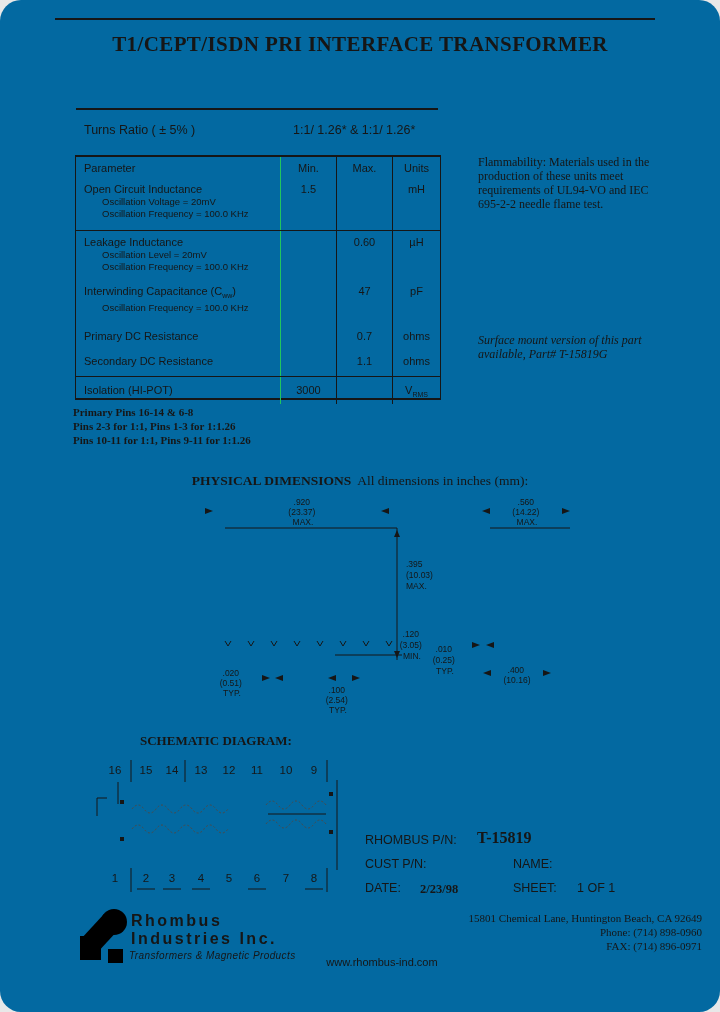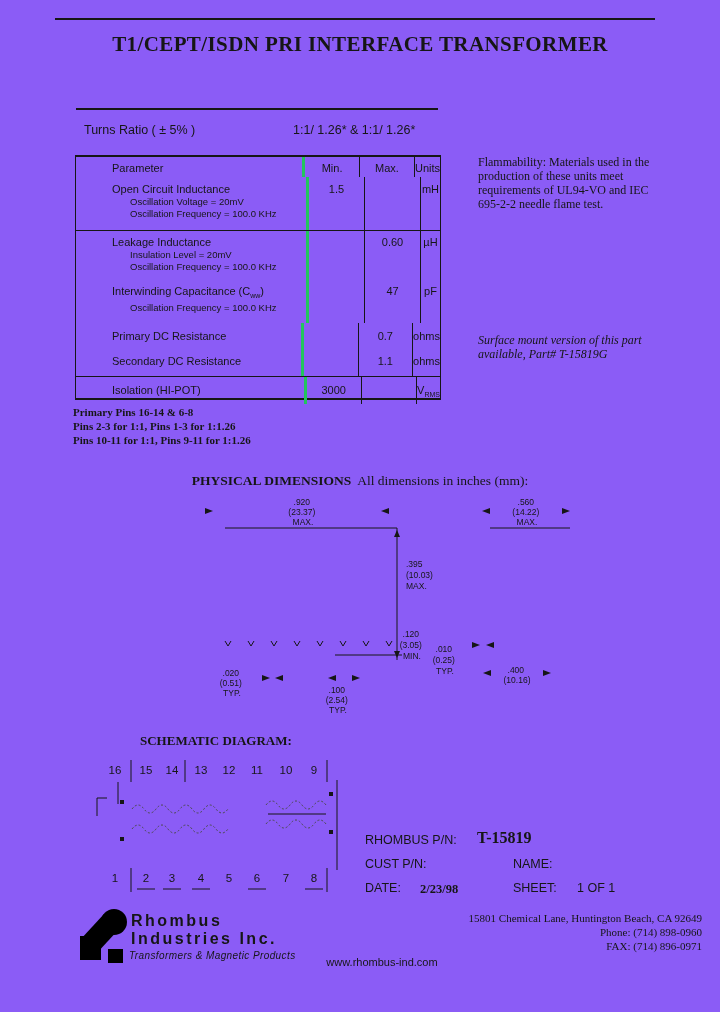--- a/index.html
+++ b/index.html
@@ -1,30 +1,30 @@
 <!DOCTYPE html>
 <html><head>
 <meta charset="utf-8">
 <style>
   html,body{margin:0;padding:0;background:#e8e8e8;}
-  .page{position:relative;width:720px;height:1012px;background:#8b5cf6;color:#161616;
-        font-family:"Liberation Sans",sans-serif;overflow:hidden;}
+  .page{position:relative;width:720px;height:1012px;background:#0369a1;color:#161616;
+        font-family:"Liberation Sans",sans-serif;overflow:hidden;border-radius:21px;}
   .abs{position:absolute;}
   .rule{position:absolute;background:#161616;}
   .title{font-family:"Liberation Serif",serif;font-weight:bold;font-size:21px;letter-spacing:.4px;text-align:center;width:720px;}
   .subtitle{font-family:"Liberation Serif",serif;font-weight:bold;font-size:15px;text-align:center;width:720px;}
   .tr-label{font-size:12.5px;}
   
   .spec{position:absolute;left:75px;top:155px;width:366px;height:245px;
         border:1px solid #161616;border-top:2px solid #161616;border-bottom:2px solid #161616;
         display:flex;flex-direction:column;box-sizing:border-box;font-size:11px;}
   .srow{display:flex;flex-shrink:0;}
   .sep{border-top:1.5px solid #161616;}
   .c{box-sizing:border-box;}
-  .c-param{width:205px;border-right:3px solid #22c55e;padding-left:8px;margin-left:28px;}
+  .c-param{width:205px;border-right:1px solid #22c55e;padding-left:8px;}
   .c-min,.c-max{width:56px;border-right:1px solid #161616;text-align:center;}
   .c-units{flex:1;text-align:center;}
   .detail{font-size:9.5px;padding-left:18px;line-height:12px;}
   .pname{line-height:13px;}
   sub{font-size:7px;}
   
   .sidenote{position:absolute;left:478px;width:180px;font-family:"Liberation Serif",serif;
             font-size:12px;line-height:14px;}
   .pin-notes{position:absolute;left:73px;top:405px;font-family:"Liberation Serif",serif;
              font-weight:bold;font-size:11px;line-height:14px;}
@@ -77,21 +77,21 @@
         <div class="detail">Oscillation Voltage = 20mV</div>
         <div class="detail">Oscillation Frequency = 100.0 KHz</div>
       </div>
       <div class="c c-min" style="padding-top:6px;">1.5</div>
       <div class="c c-max" style="padding-top:6px;"></div>
       <div class="c c-units" style="padding-top:6px;">mH</div>
     </div>
     <div class="srow sep" style="height:50px;">
       <div class="c c-param" style="padding-top:5px;">
         <div class="pname">Leakage Inductance</div>
-        <div class="detail">Insulation Level = 20mV</div>
+        <div class="detail">Oscillation Level = 20mV</div>
         <div class="detail">Oscillation Frequency = 100.0 KHz</div>
       </div>
       <div class="c c-min" style="padding-top:5px;"></div>
       <div class="c c-max" style="padding-top:5px;">0.60</div>
       <div class="c c-units" style="padding-top:5px;">µH</div>
     </div>
     <div class="srow" style="height:42px;">
       <div class="c c-param" style="padding-top:4px;">
         <div class="pname"><span>Interwinding Capacitance (C</span><sub>ww</sub><span>)</span></div>
         <div class="detail">Oscillation Frequency = 100.0 KHz</div>

